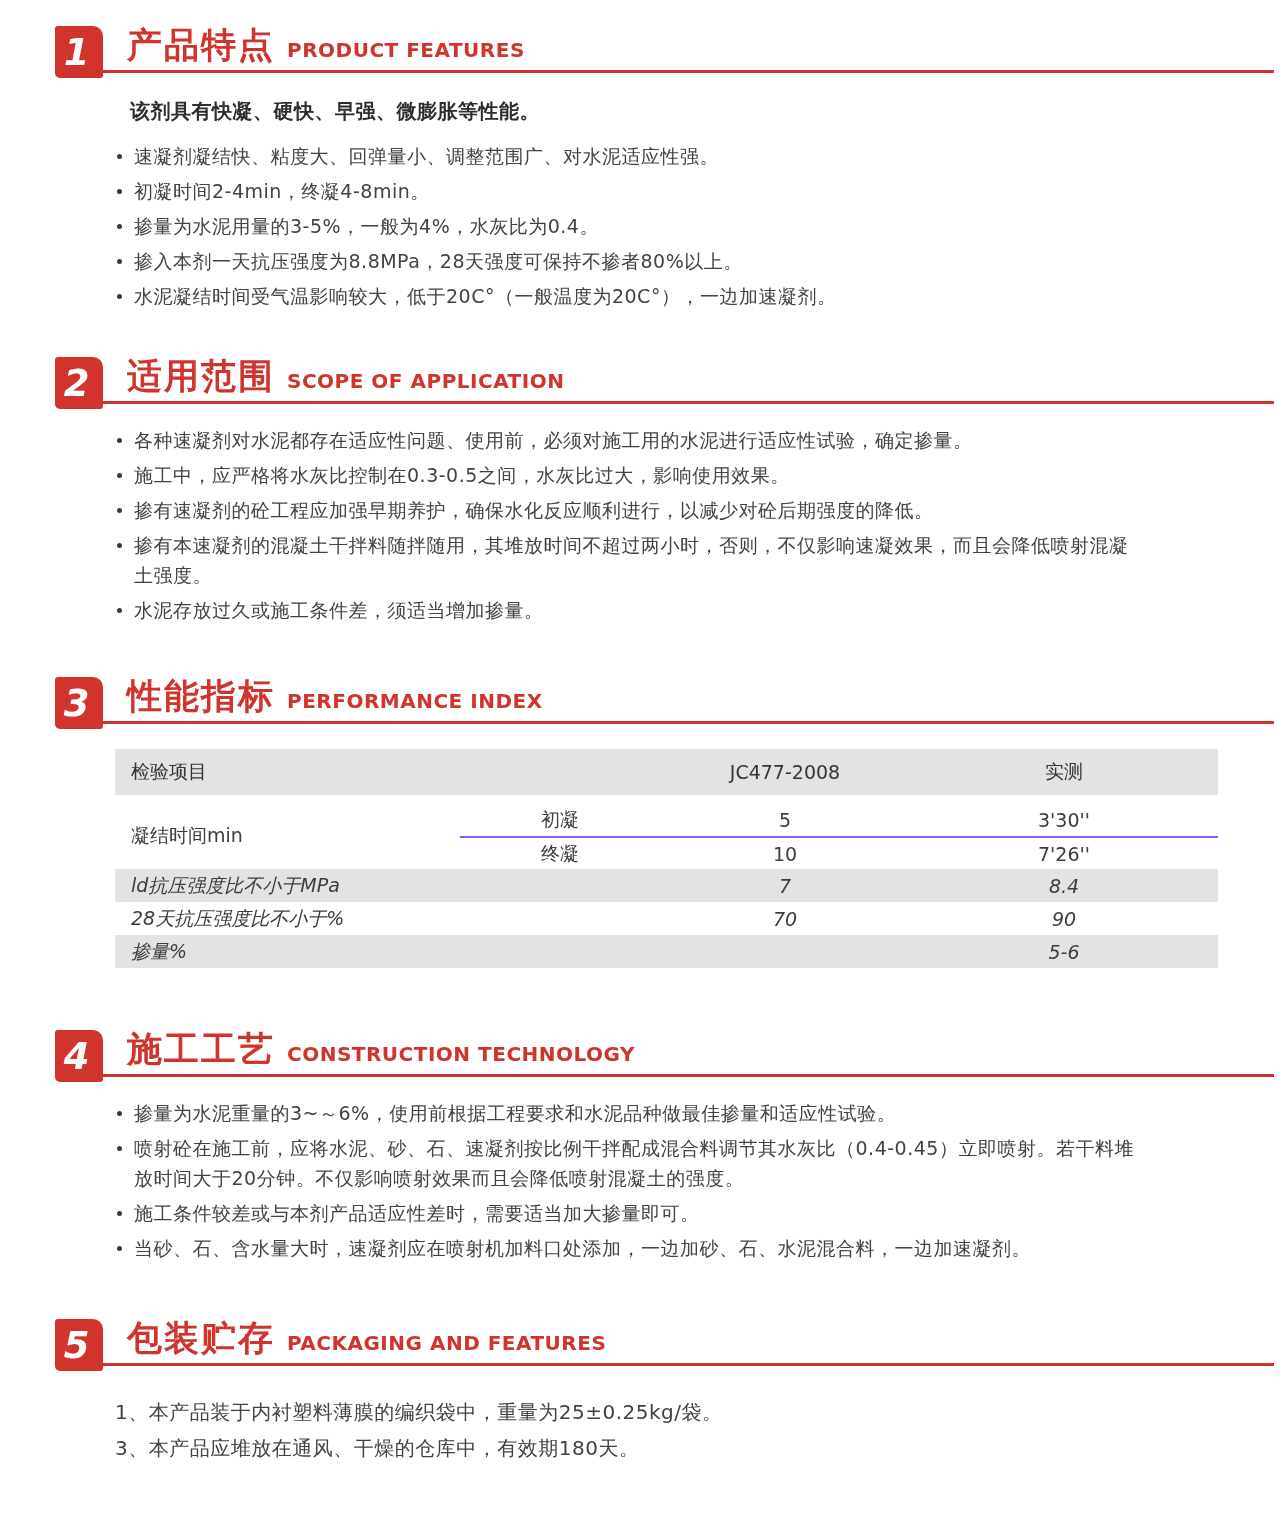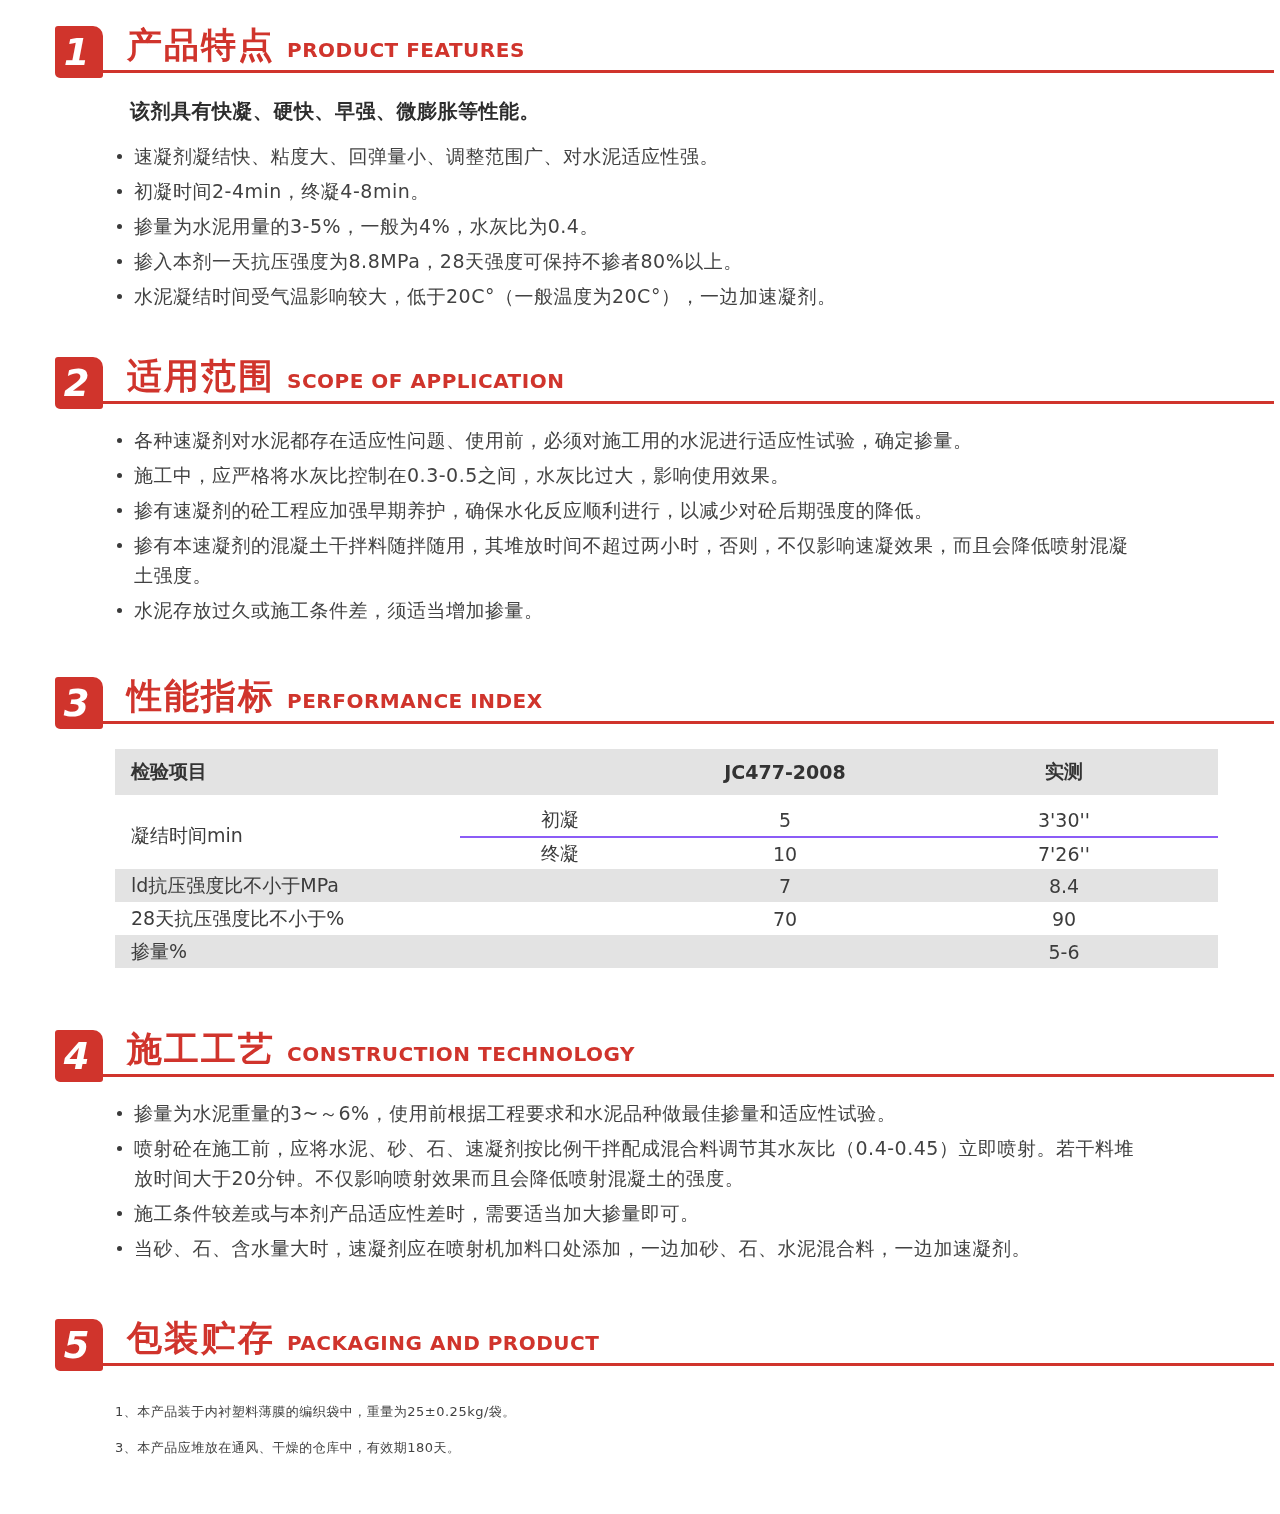--- a/index.html
+++ b/index.html
@@ -30,45 +30,45 @@
   ul.bullets{list-style:none;margin:16px 145px 0 115px;padding:0;}
   ul.bullets li{
     position:relative;padding-left:19px;font-size:19px;line-height:30px;
     margin-bottom:5px;color:var(--text);letter-spacing:.5px;
   }
   ul.bullets li::before{
     content:"";position:absolute;left:2px;top:13px;width:5px;height:5px;
     border-radius:50%;background:#3a3a3a;
   }
   .numlist{margin:26px 120px 0 115px;}
-  .numlist .ni{font-size:13px;line-height:30px;margin-bottom:6px;letter-spacing:.5px;}
+  .numlist .ni{font-size:20px;line-height:30px;margin-bottom:6px;letter-spacing:.5px;}
   
   .sec1{padding-top:26px;}
   .sec2{margin-top:46px;}
   .sec3{margin-top:52px;}
   .sec4{margin-top:62px;}
   .sec5{margin-top:56px;}
   
   .ptable{margin:20px 62px 0 115px;font-size:19px;color:#3c3c3c;}
   .t-head{
     display:grid;grid-template-columns:345px 200px 250px 1fr;align-items:center;
-    height:46px;background:var(--gray);font-weight:bold;color:#333;
+    height:46px;background:var(--gray);font-weight:normal;color:#333;
   }
   .t-gap{height:8px;}
   .c1{padding-left:16px;text-align:left;}
   .cc{text-align:center;}
   .t-group{display:grid;grid-template-columns:345px 1fr;}
   .group-label{display:flex;align-items:center;padding-left:16px;}
   .group-rows .sub{
     display:grid;grid-template-columns:200px 250px 1fr;align-items:center;
     height:33px;text-align:center;
   }
   .group-rows .sub + .sub{border-top:2px solid #8b5cf6;}
   .t-row{
-    display:grid;grid-template-columns:345px 200px 250px 1fr;align-items:center;height:33px;
+    display:grid;grid-template-columns:345px 200px 250px 1fr;align-items:center;height:33px;font-style:italic;
   }
   .t-row.shade{background:var(--gray);}
 </style>
 </head>
 <body>
 
 <section class="sec1">
   <div class="sec-header">
     <div class="sec-rule"></div>
     <div class="sec-badge">
@@ -187,20 +187,20 @@
 </section>
 
 <section class="sec5">
   <div class="sec-header">
     <div class="sec-rule"></div>
     <div class="sec-badge">
       <span>5</span>
     </div>
     <div class="sec-titles">
       <span class="title-cn">包装贮存</span>
-      <span class="title-en">PACKAGING AND PRODUCT</span>
+      <span class="title-en">PACKAGING AND FEATURES</span>
     </div>
   </div>
   <div class="numlist">
     <div class="ni">1、本产品装于内衬塑料薄膜的编织袋中，重量为25±0.25kg/袋。</div>
     <div class="ni">3、本产品应堆放在通风、干燥的仓库中，有效期180天。</div>
   </div>
 </section>
 
 </body></html>

